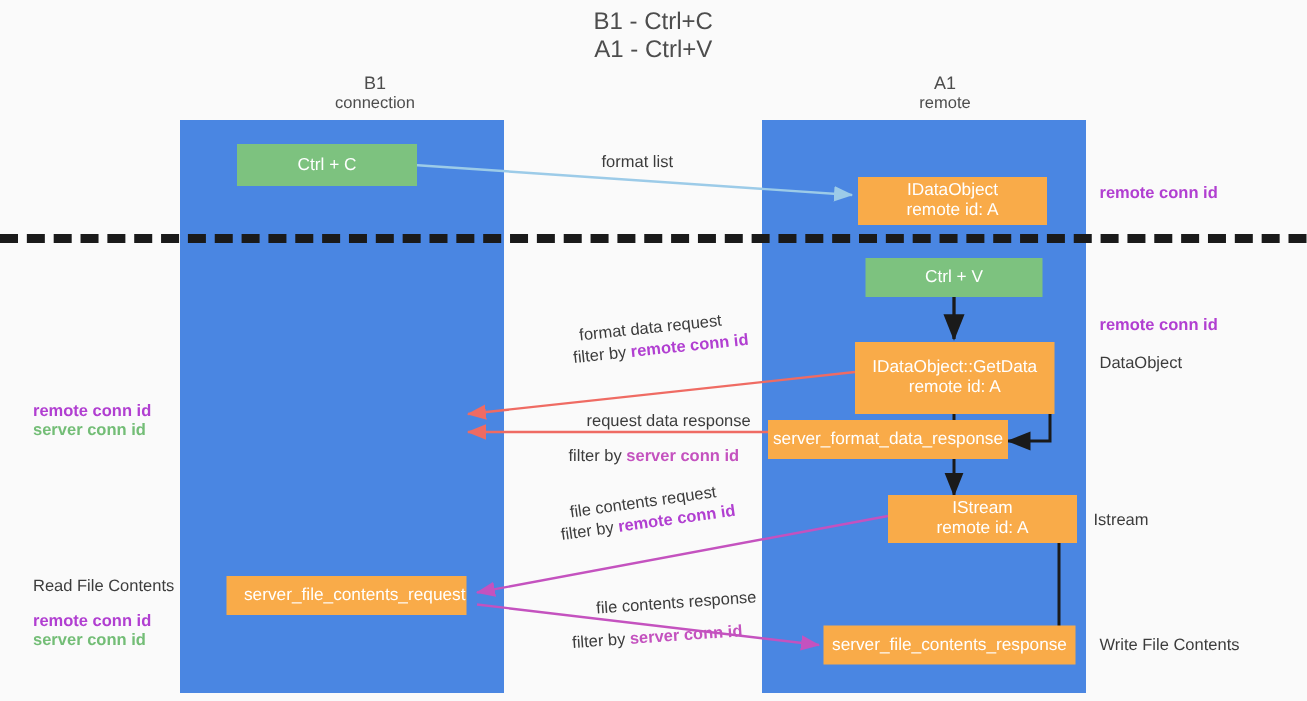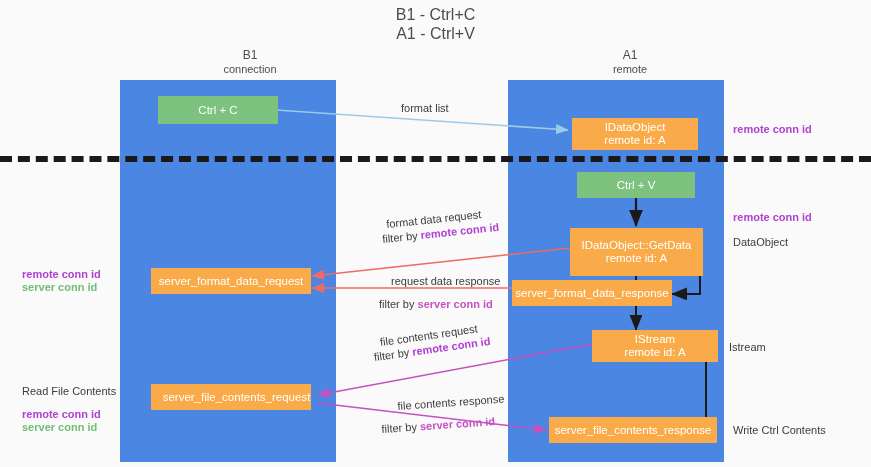--- a/index.html
+++ b/index.html
@@ -118,23 +118,20 @@
 
   <div class="box green" style="left:577px;top:172px;width:118px;height:26px;">
     <div>Ctrl + V</div>
   </div>
 
   <div class="box orange" style="left:570px;top:228px;width:133px;height:48px;">
     <div>IDataObject::GetData</div>
     <div class="l2">remote id: A</div>
   </div>
 
-  <div class="box orange" style="left:151px;top:268px;width:160px;height:26px;">
-    <div>server_format_data_request</div>
-  </div>
 
   <div class="box orange" style="left:512px;top:280px;width:160px;height:26px;">
     <div>server_format_data_response</div>
   </div>
 
   <div class="box orange" style="left:592px;top:330px;width:126px;height:32px;">
     <div>IStream</div>
     <div class="l2">remote id: A</div>
   </div>
 
@@ -157,21 +154,21 @@
   <div class="lbl rot" style="left:381px;top:336px;transform:rotate(-8deg);">file contents request</div>
   <div class="lbl rot" style="left:375px;top:351px;transform:rotate(-8deg);"><span>filter by </span><b class="p">remote conn id</b></div>
 
   <div class="lbl rot" style="left:398px;top:400px;transform:rotate(-4deg);">file contents response</div>
   <div class="lbl rot" style="left:382px;top:423px;transform:rotate(-4deg);"><span>filter by </span><b class="pk">server conn id</b></div>
 
   <div class="lbl purple" style="left:733px;top:123px;">remote conn id</div>
   <div class="lbl purple" style="left:733px;top:211px;">remote conn id</div>
   <div class="lbl" style="left:733px;top:236px;">DataObject</div>
   <div class="lbl" style="left:729px;top:341px;">Istream</div>
-  <div class="lbl" style="left:733px;top:424px;">Write Ctrl Contents</div>
+  <div class="lbl" style="left:733px;top:424px;">Write File Contents</div>
 
   <div class="lbl purple" style="left:22px;top:268px;">remote conn id</div>
   <div class="lbl green" style="left:22px;top:281px;">server conn id</div>
 
   <div class="lbl" style="left:22px;top:385px;">Read File Contents</div>
   <div class="lbl purple" style="left:22px;top:408px;">remote conn id</div>
   <div class="lbl green" style="left:22px;top:421px;">server conn id</div>
 
 </div>
 

